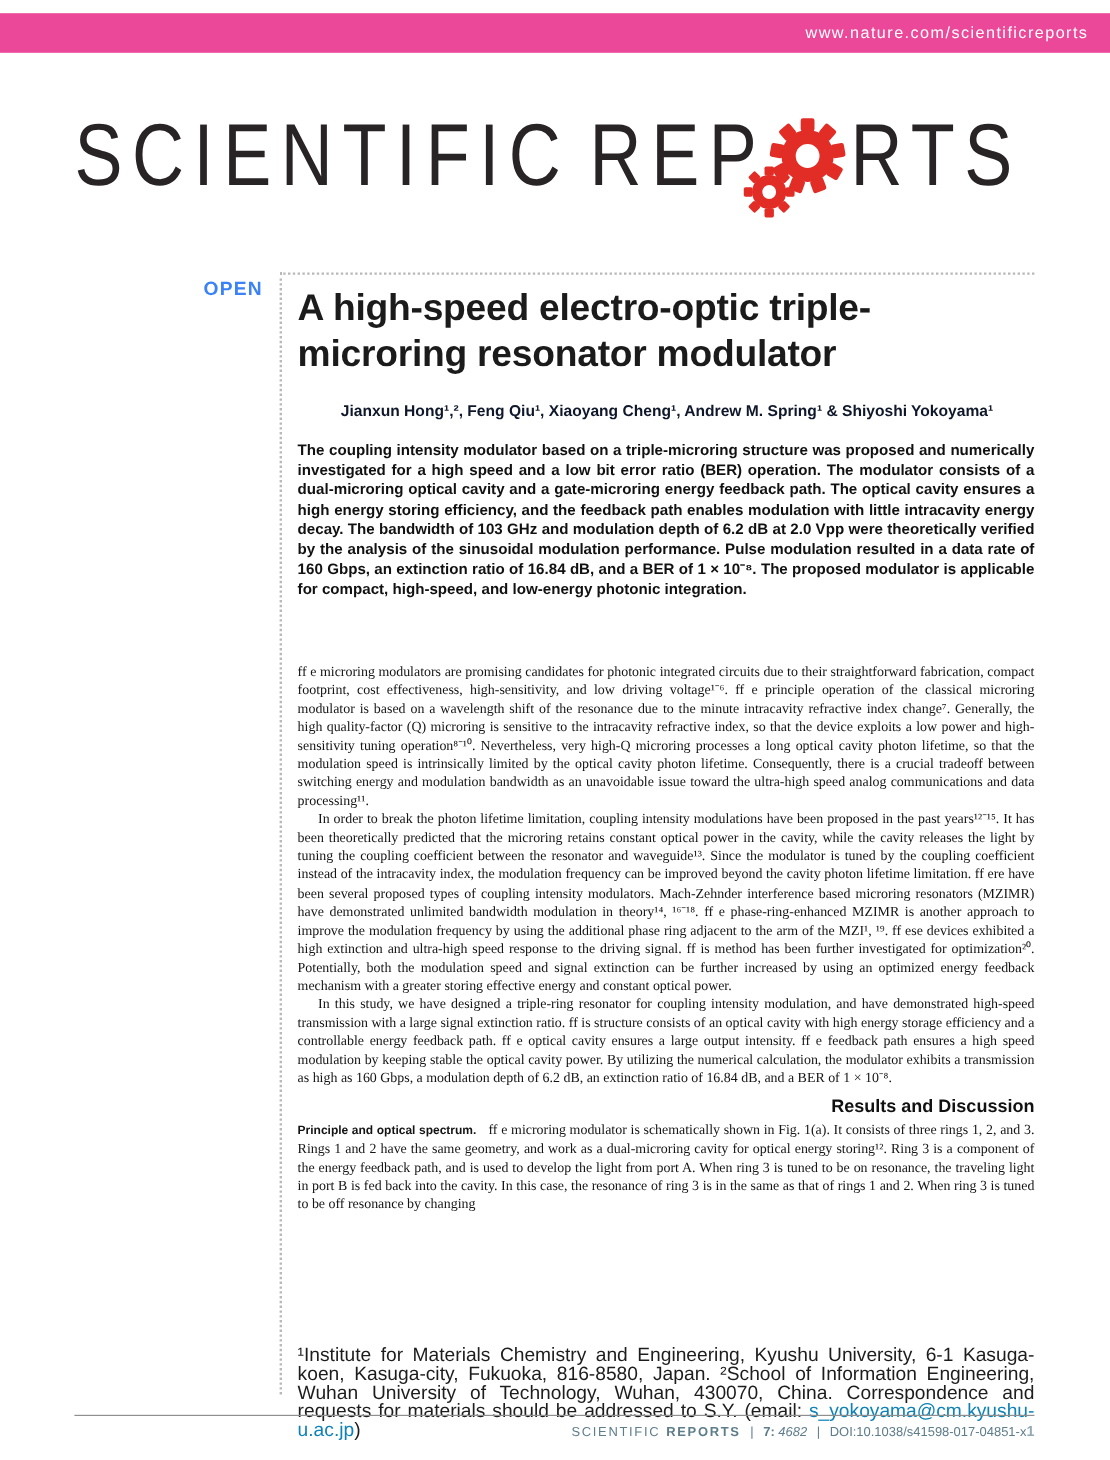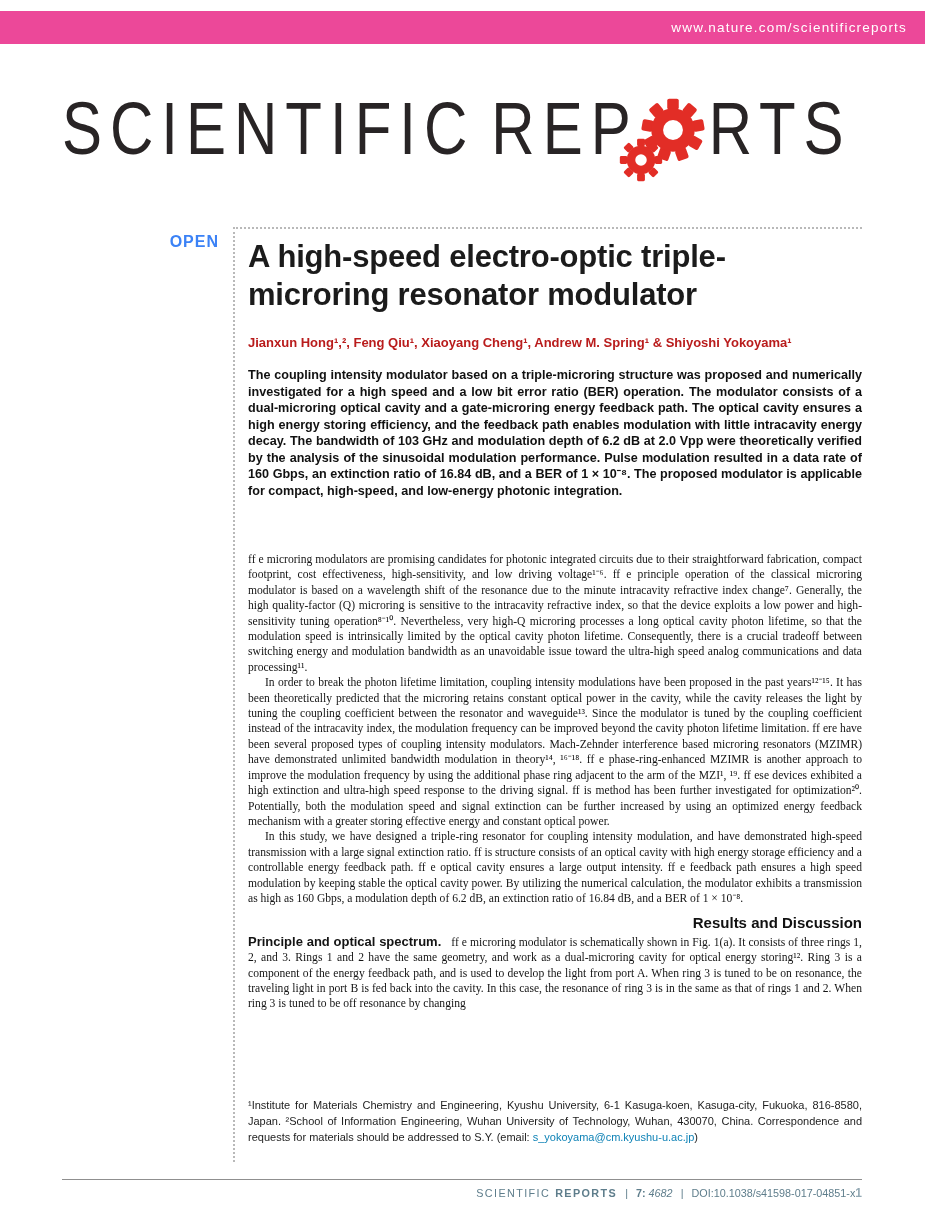--- a/index.html
+++ b/index.html
@@ -30,34 +30,34 @@
   .dates{position:absolute;top:376px;left:14px;width:204px;
          font-family:"Liberation Serif",serif;font-size:12.8px;color:#1c1c1c;}
   .dates .line{margin-bottom:10px;}
   .smudge{height:14px;margin-top:5px;width:204px;
           background:repeating-linear-gradient(97deg,#6e6e6e 0 1px,#cfcfcf 1px 3px,#8a8a8a 3px 4px,#e2e2e2 4px 6px,#9b9b9b 6px 7px);}
 
   
   .main{position:absolute;left:248px;width:614px;}
   .head-block{top:238px;}
   .title{font-size:31px;line-height:37.5px;font-weight:700;letter-spacing:-0.2px;color:#1b1b1b;}
-  .authors{margin-top:22px;font-size:13px;font-weight:700;color:#b91c1c;white-space:nowrap;}
+  .authors{margin-top:22px;font-size:13px;font-weight:700;color:#0f172a;white-space:nowrap;margin-left:36px;}
   .abstract{margin-top:17px;font-size:12.6px;line-height:16.5px;font-weight:700;color:#111;text-align:justify;}
 
   .body-block{top:552px;font-family:"Liberation Serif",serif;font-size:11.6px;line-height:15.4px;
               color:#141414;text-align:justify;}
   .body-block p{margin:0;}
   .body-block p.indent{text-indent:17px;}
   .results-heading{margin:9px 0 3px 0;font-family:"Liberation Sans",sans-serif;font-size:15px;
                    font-weight:700;color:#111;text-align:right;}
-  .runin{font-family:"Liberation Sans",sans-serif;font-size:13px;font-weight:700;margin-right:7px;}
+  .runin{font-family:"Liberation Sans",sans-serif;font-size:10px;font-weight:700;margin-right:7px;}
   .fig-link{color:#141414;text-decoration:none;cursor:pointer;}
 
   
-  .footnote{position:absolute;top:1098px;left:248px;width:614px;font-size:11px;line-height:15.8px;
+  .footnote{position:absolute;top:1122px;left:248px;width:614px;font-size:16px;line-height:15.8px;
             color:#1d1d1d;text-align:justify;}
   .email-link{color:#0e82b6;text-decoration:none;cursor:pointer;}
 
   
   .footer-rule{position:absolute;top:1179px;left:62px;width:800px;border-top:1px solid #8f8f8f;}
   .footer{position:absolute;top:1186px;left:62px;width:800px;display:flex;justify-content:flex-end;
           align-items:baseline;color:#5e7d8b;font-size:10.8px;}
   .f-j1{letter-spacing:1.4px;}
   .f-j2{font-weight:700;letter-spacing:1.4px;margin-left:5px;}
   .f-sep{margin:0 5px;}

